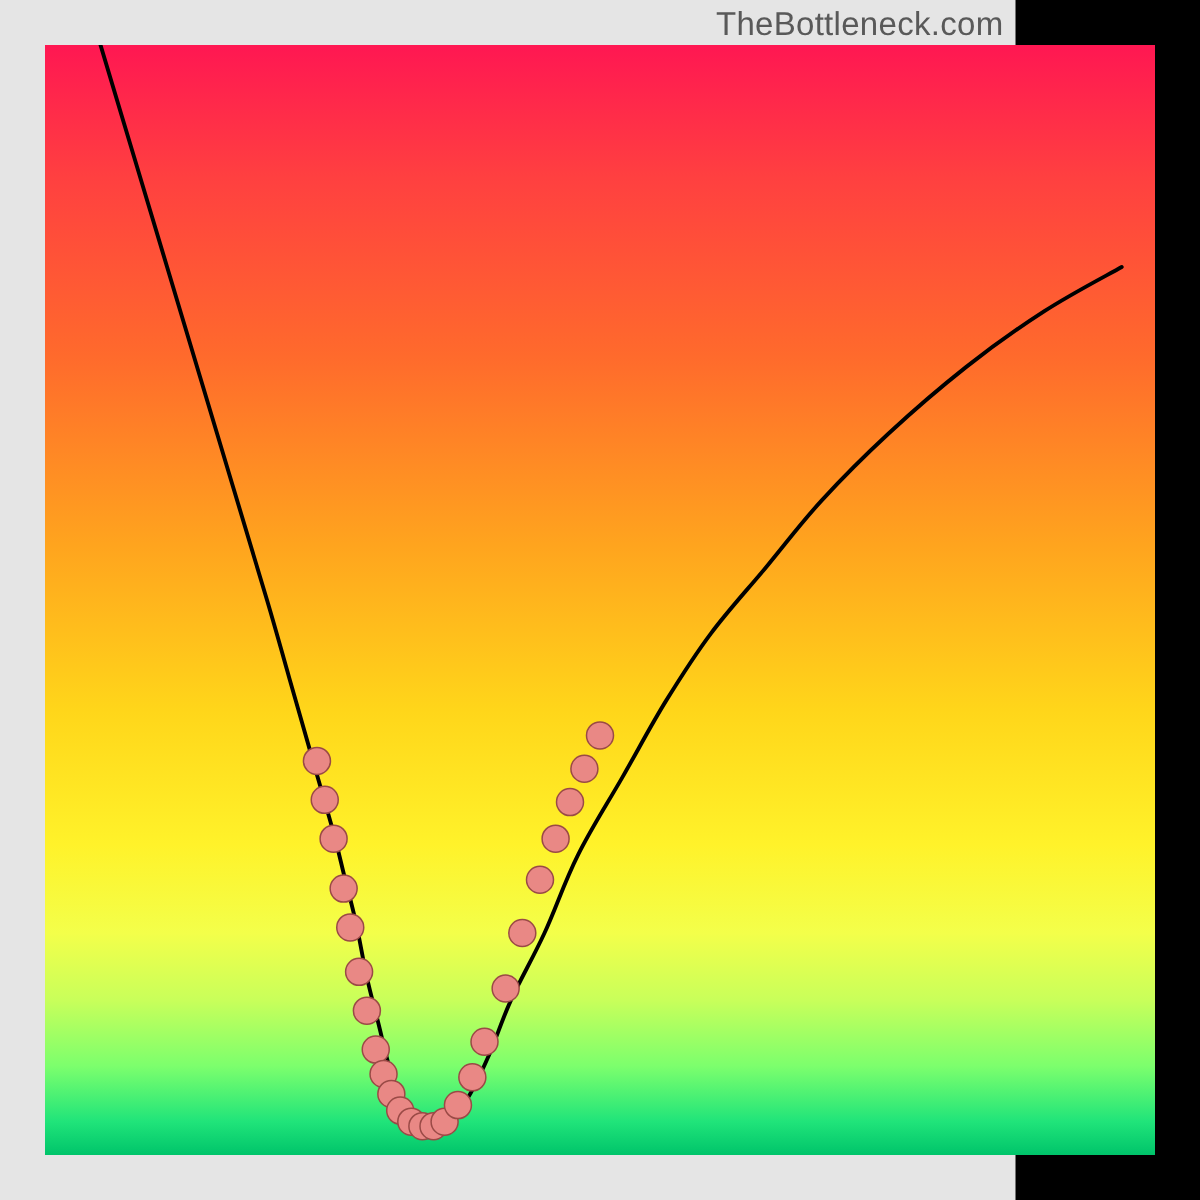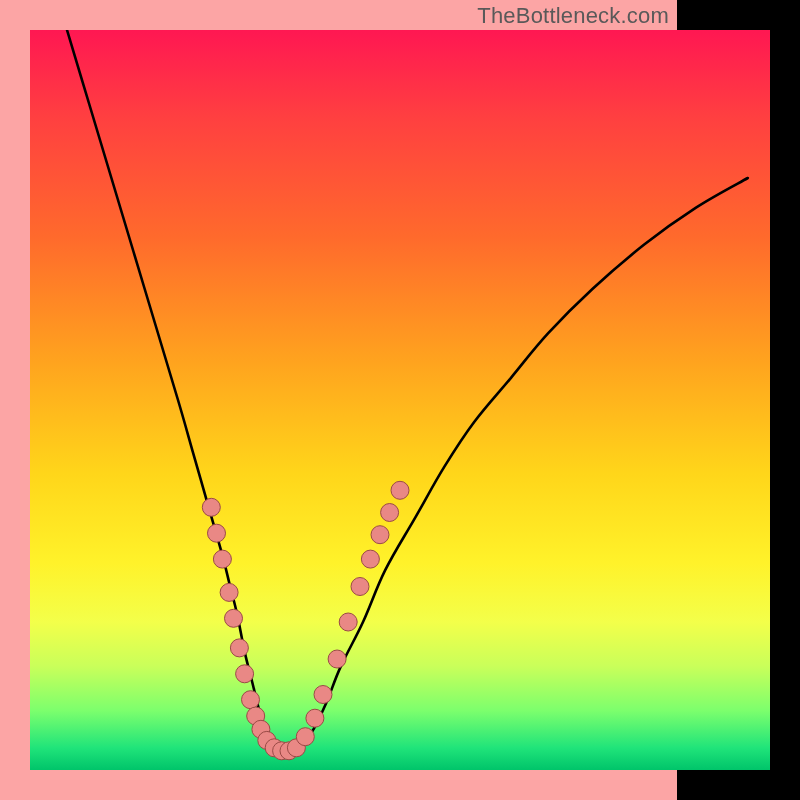--- a/index.html
+++ b/index.html
@@ -8,21 +8,21 @@
     width: 800px;
     height: 800px;
     overflow: hidden;
     background: #000;
     font-family: Arial, Helvetica, sans-serif;
   }
   .frame {
     position: relative;
     width: 677px;
     height: 800px;
-    background: #fca5a5;
+    background: #e5e5e5;
   }
   .plot {
     position: absolute;
     left: 30px;
     top: 30px;
     width: 740px;
     height: 740px;
     background: linear-gradient(
       to bottom,
       #ff1752 0%,

